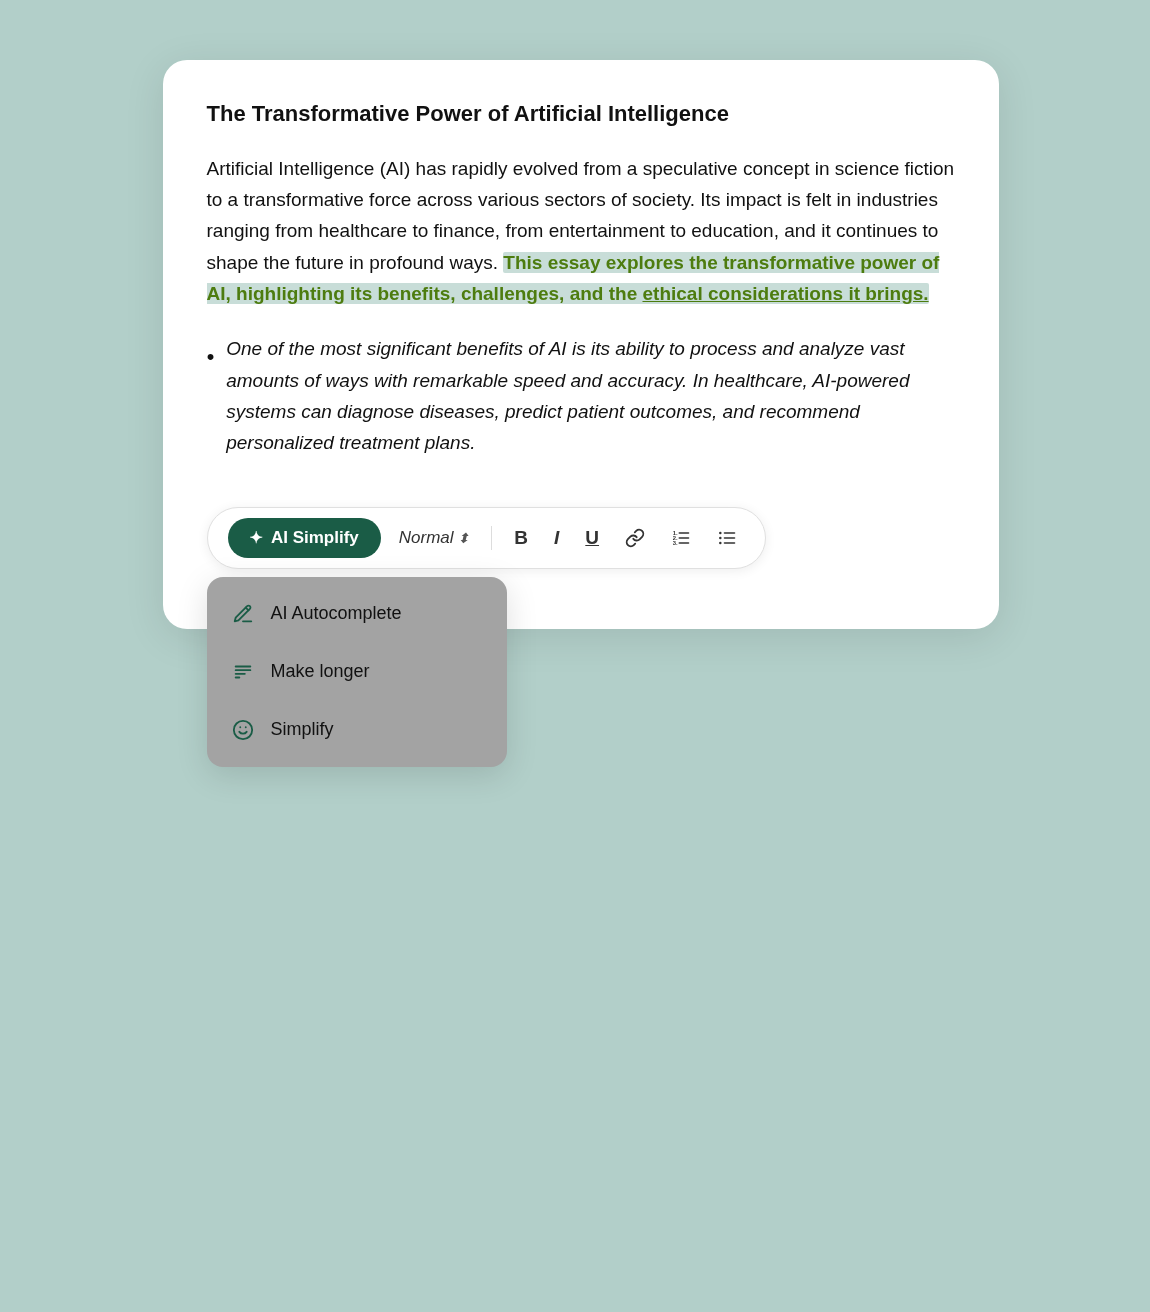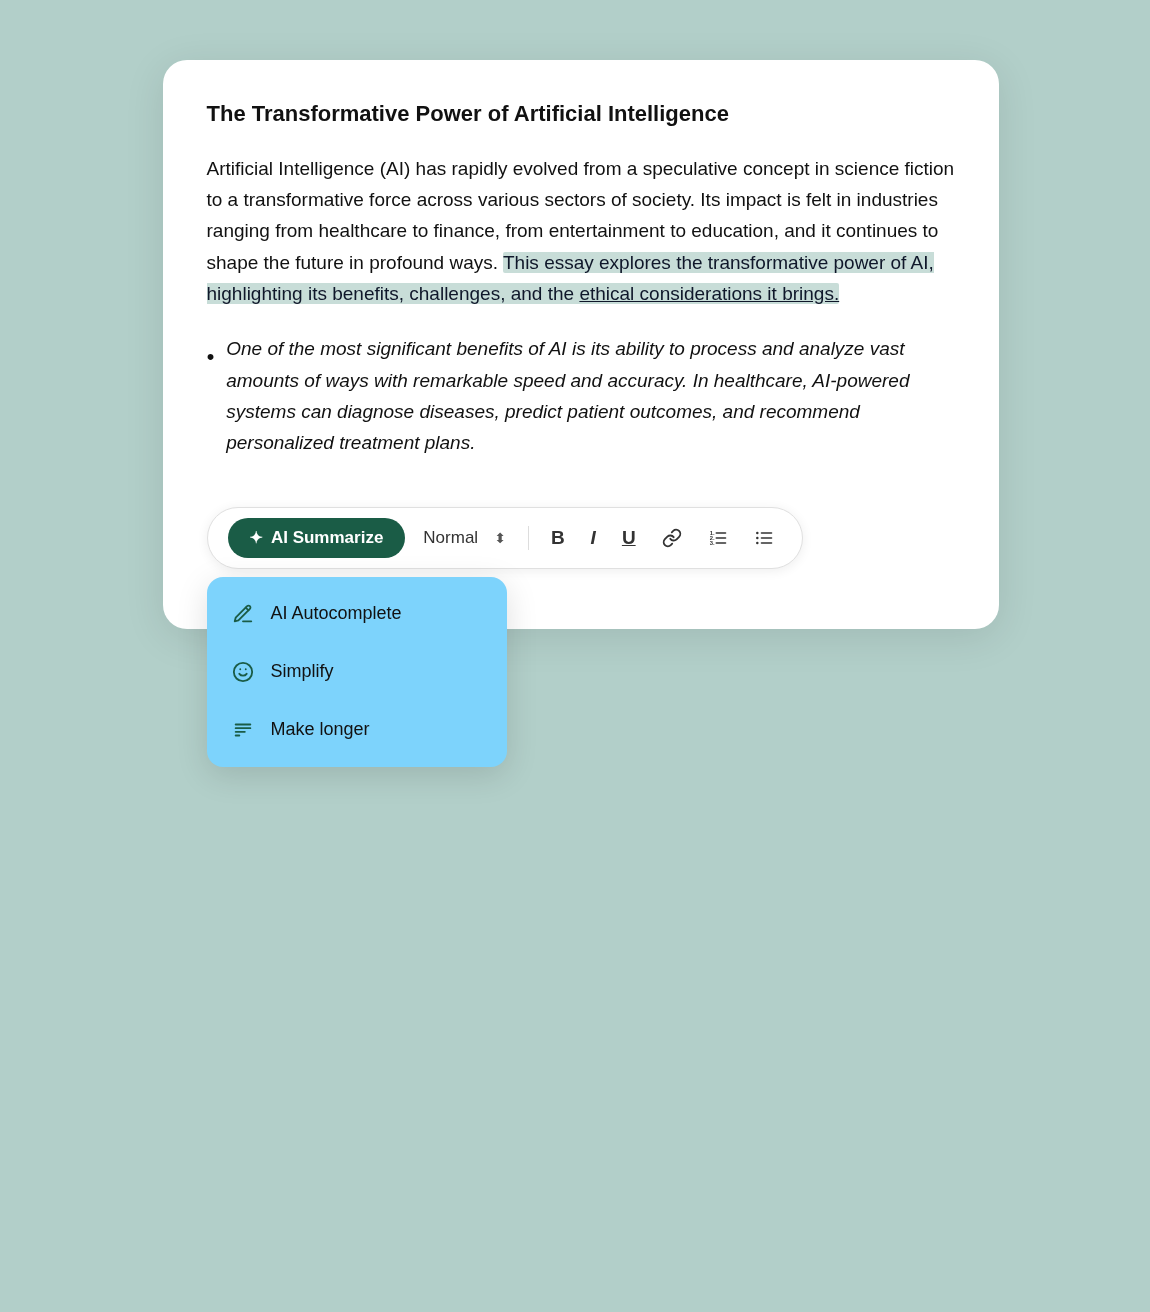--- a/index.html
+++ b/index.html
@@ -35,22 +35,22 @@
 
     .doc-body {
       font-size: 19px;
       color: #111;
       line-height: 1.65;
       margin-bottom: 20px;
     }
 
     .highlighted-text {
       background-color: #c8ddd8;
-      color: #0f172a;
-      font-weight: 400;
+      color: #4d7c0f;
+      font-weight: 700;
       border-radius: 2px;
     }
 
     .underline-text {
       text-decoration: underline;
     }
 
     .bullet-section {
       margin: 24px 0 48px 0;
     }
@@ -102,27 +102,28 @@
       white-space: nowrap;
     }
 
     .ai-commands-btn .sparkle-icon {
       font-size: 16px;
     }
 
     .toolbar-divider-select {
       display: flex;
       align-items: center;
-      gap: 16px;
+      gap: 4px;
       border: none;
       background: transparent;
       font-size: 17px;
       color: #333;
       cursor: pointer;
       padding: 4px 8px;
+      font-style: italic;
     }
 
     .toolbar-select-arrow {
       font-size: 14px;
       color: #555;
     }
 
     .toolbar-sep {
       width: 1px;
       height: 24px;
@@ -150,21 +151,21 @@
     .toolbar-btn svg {
       width: 20px;
       height: 20px;
     }
 
     
     .dropdown-menu {
       position: absolute;
       left: 0;
       top: calc(100% + 8px);
-      background: #7dd3fc;
+      background: #a3a3a3;
       border-radius: 16px;
       box-shadow: 0 8px 32px rgba(0,0,0,0.13);
       width: 300px;
       overflow: hidden;
       z-index: 100;
       padding: 8px 0;
     }
 
     .dropdown-item {
       display: flex;
@@ -213,21 +214,21 @@
       <span class="bullet-dot">•</span>
       <span>One of the most significant benefits of AI is its ability to process and analyze vast amounts of ways with remarkable speed and accuracy. In healthcare, AI-powered systems can diagnose diseases, predict patient outcomes, and recommend personalized treatment plans.</span>
     </div>
   </div>
 
   <div class="toolbar-wrapper">
     <div class="toolbar-container">
 
       <button class="ai-commands-btn">
         <span class="sparkle-icon">✦</span>
-        <span>AI Summarize</span>
+        <span>AI Simplify</span>
       </button>
 
       <button class="toolbar-divider-select">
         <span>Normal</span>
         <span class="toolbar-select-arrow">⬍</span>
       </button>
 
       <div class="toolbar-sep"></div>
 
       <button class="toolbar-btn">
@@ -280,42 +281,42 @@
 
           <svg width="22" height="22" viewBox="0 0 24 24" fill="none" stroke="#1a5c46" stroke-width="2" stroke-linecap="round" stroke-linejoin="round">
             <path d="M12 20h9"></path>
             <path d="M16.5 3.5a2.121 2.121 0 0 1 3 3L7 19l-4 1 1-4 12.5-12.5z"></path>
             <path d="M15 5l3 3"></path>
           </svg>
         </span>
         <span class="dropdown-item-label">AI Autocomplete</span>
       </div>
 
+
+      <div class="dropdown-item">
+        <span class="dropdown-icon">
+          <svg width="22" height="22" viewBox="0 0 24 24" fill="none" stroke="#1a5c46" stroke-width="2" stroke-linecap="round" stroke-linejoin="round">
+            <line x1="4" y1="6" x2="20" y2="6"></line>
+            <line x1="4" y1="10" x2="20" y2="10"></line>
+            <line x1="4" y1="14" x2="14" y2="14"></line>
+            <line x1="4" y1="18" x2="8" y2="18"></line>
+          </svg>
+        </span>
+        <span class="dropdown-item-label">Make longer</span>
+      </div>
 
       <div class="dropdown-item">
         <span class="dropdown-icon">
           <svg width="22" height="22" viewBox="0 0 24 24" fill="none" stroke="#1a5c46" stroke-width="2" stroke-linecap="round" stroke-linejoin="round">
             <circle cx="12" cy="12" r="10"></circle>
             <path d="M8 14s1.5 2 4 2 4-2 4-2"></path>
             <line x1="9" y1="9" x2="9.01" y2="9"></line>
             <line x1="15" y1="9" x2="15.01" y2="9"></line>
           </svg>
         </span>
         <span class="dropdown-item-label">Simplify</span>
       </div>
 
-      <div class="dropdown-item">
-        <span class="dropdown-icon">
-          <svg width="22" height="22" viewBox="0 0 24 24" fill="none" stroke="#1a5c46" stroke-width="2" stroke-linecap="round" stroke-linejoin="round">
-            <line x1="4" y1="6" x2="20" y2="6"></line>
-            <line x1="4" y1="10" x2="20" y2="10"></line>
-            <line x1="4" y1="14" x2="14" y2="14"></line>
-            <line x1="4" y1="18" x2="8" y2="18"></line>
-          </svg>
-        </span>
-        <span class="dropdown-item-label">Make longer</span>
-      </div>
-
 
     </div>
   </div>
 
 </div>
 
 </body></html>

